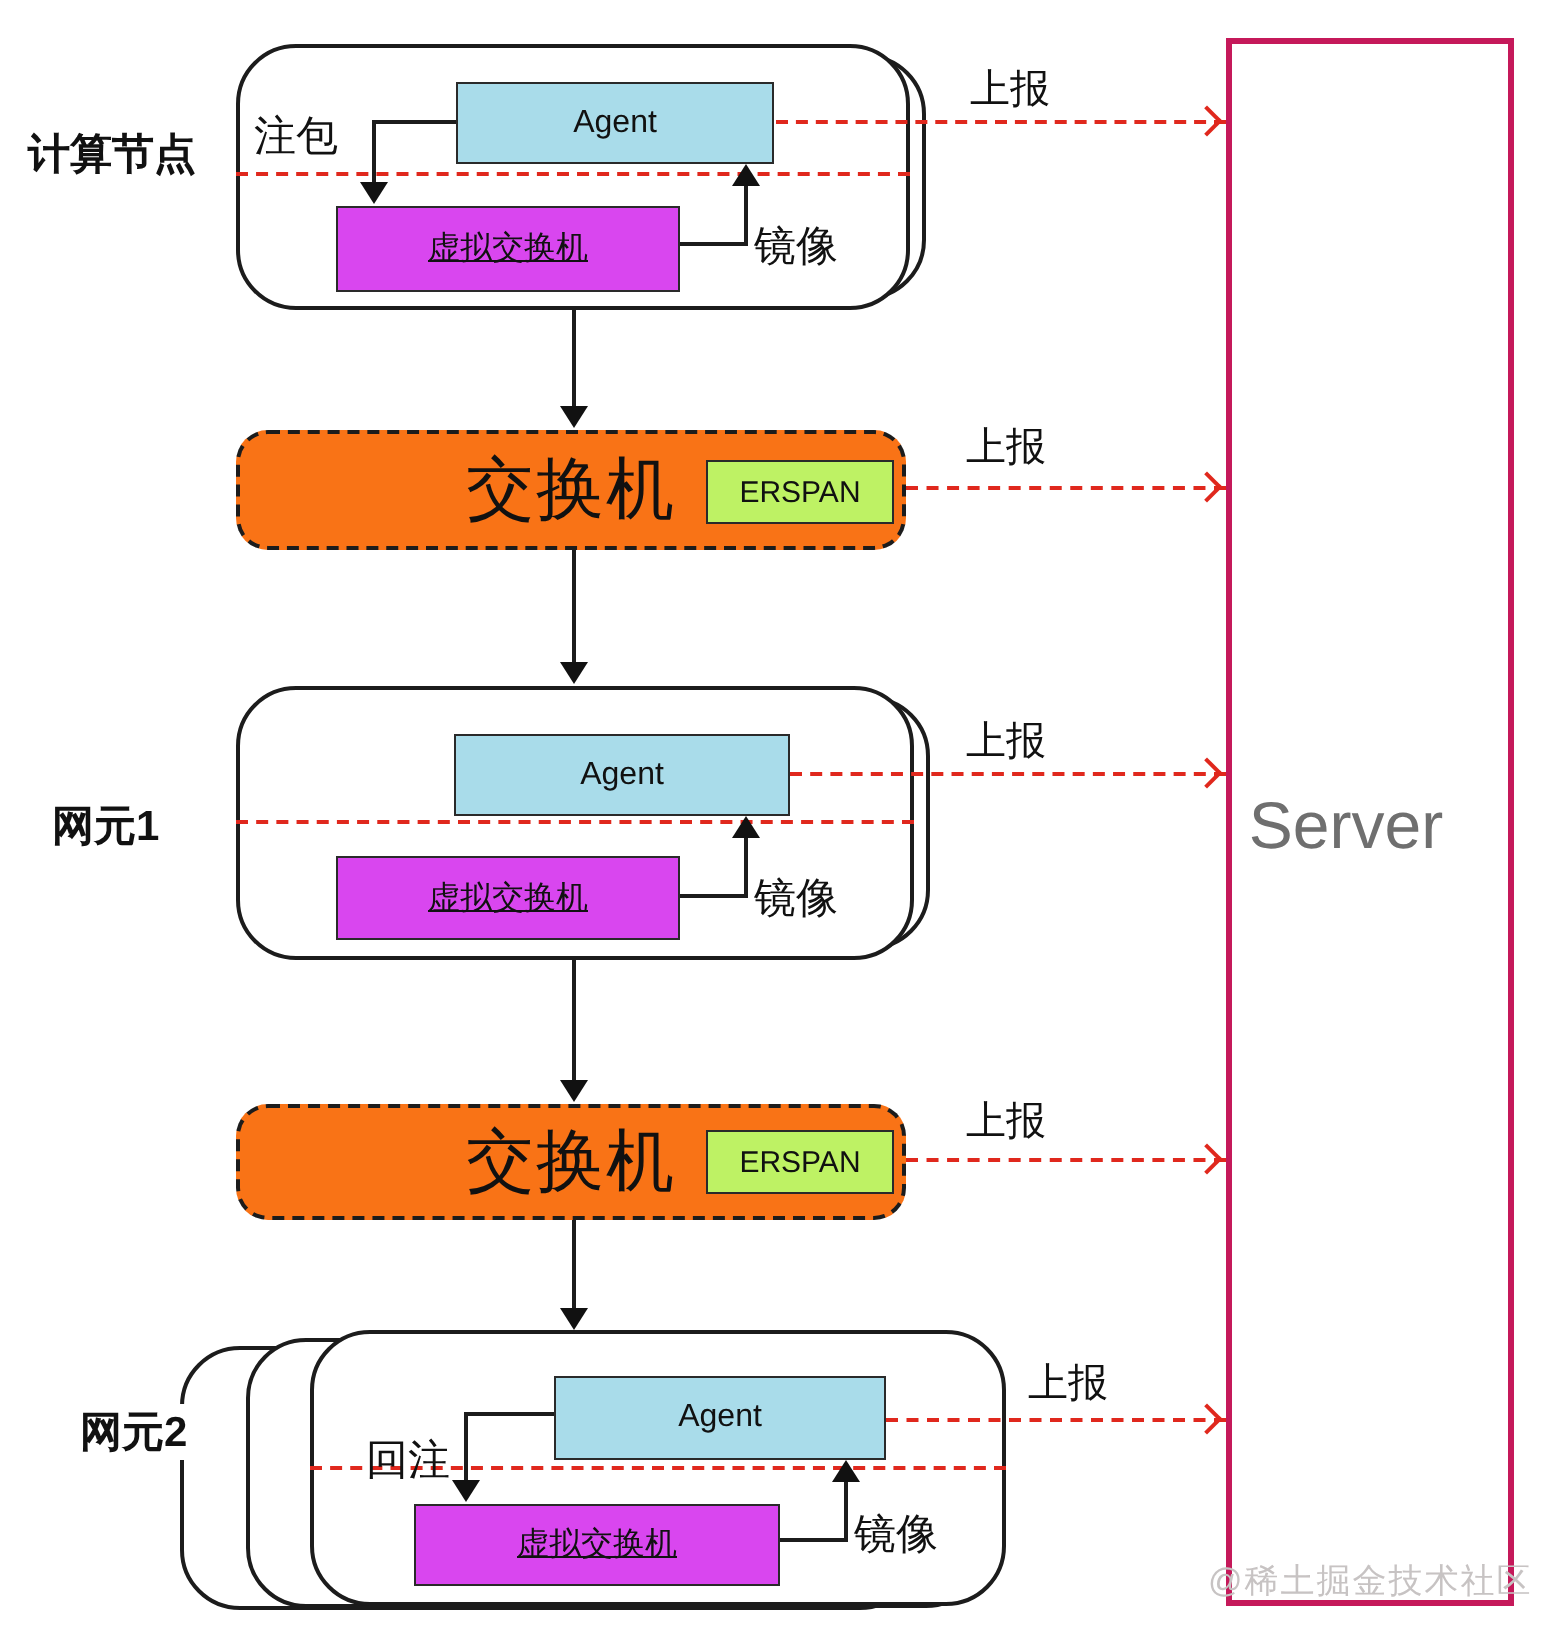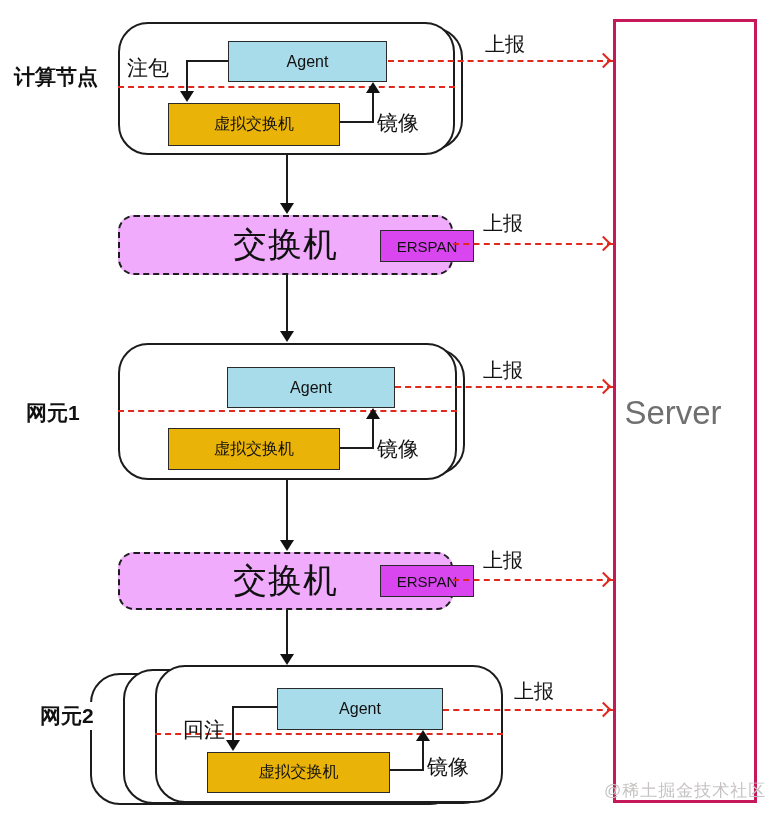--- a/index.html
+++ b/index.html
@@ -1,27 +1,27 @@
 <!DOCTYPE html>
 <html><head>
 <meta charset="utf-8">
 <style>
   html,body{margin:0;padding:0;background:#fff;}
   .canvas{position:relative;width:775px;height:823px;background:#ffffff;overflow:hidden;
           font-family:"Liberation Sans","DejaVu Sans",sans-serif;color:#111;}
   
   .card{position:absolute;background:#fff;border:2px solid #1c1c1c;border-radius:30px;box-sizing:border-box;}
-  .dashed-card{position:absolute;background:#f0abfc;border:2px dashed #1c1c1c;border-radius:16px;box-sizing:border-box;
+  .dashed-card{position:absolute;background:#f97316;border:2px dashed #1c1c1c;border-radius:16px;box-sizing:border-box;
                display:flex;align-items:center;justify-content:center;text-align:right;}
   
   .ibox{position:absolute;border:1px solid #2a2a2a;box-sizing:border-box;
         display:flex;align-items:center;justify-content:center;font-size:16px;color:#111;}
   .agent-box{background:#a9dcea;}
-  .vswitch-box{background:#eab308;}
-  .erspan-box{background:#d946ef;font-size:15px;margin-left:27px;}
+  .vswitch-box{background:#d946ef;text-decoration:underline;}
+  .erspan-box{background:#bef264;font-size:15px;}
   
   .hline{position:absolute;height:2px;background:#1c1c1c;}
   .vline{position:absolute;width:2px;background:#1c1c1c;}
   .red-dash{position:absolute;height:0;border-top:2px dashed #e0281d;}
   
   .tri-down{position:absolute;width:0;height:0;border-left:7px solid transparent;border-right:7px solid transparent;border-top:11px solid #111;}
   .tri-up{position:absolute;width:0;height:0;border-left:7px solid transparent;border-right:7px solid transparent;border-bottom:11px solid #111;}
   .chev{position:absolute;width:11px;height:11px;border-top:2px solid #e0281d;border-right:2px solid #e0281d;
         transform:rotate(45deg);box-sizing:border-box;}
   

